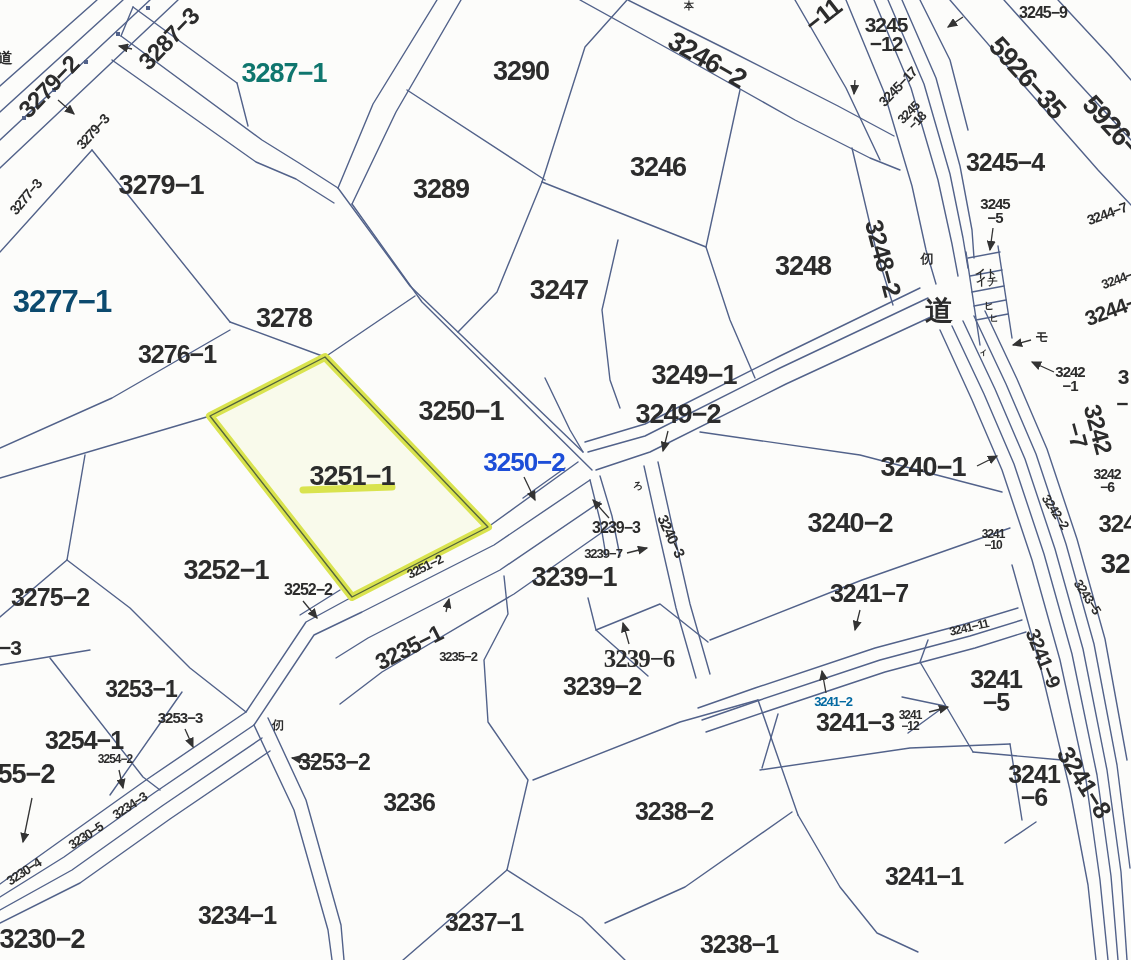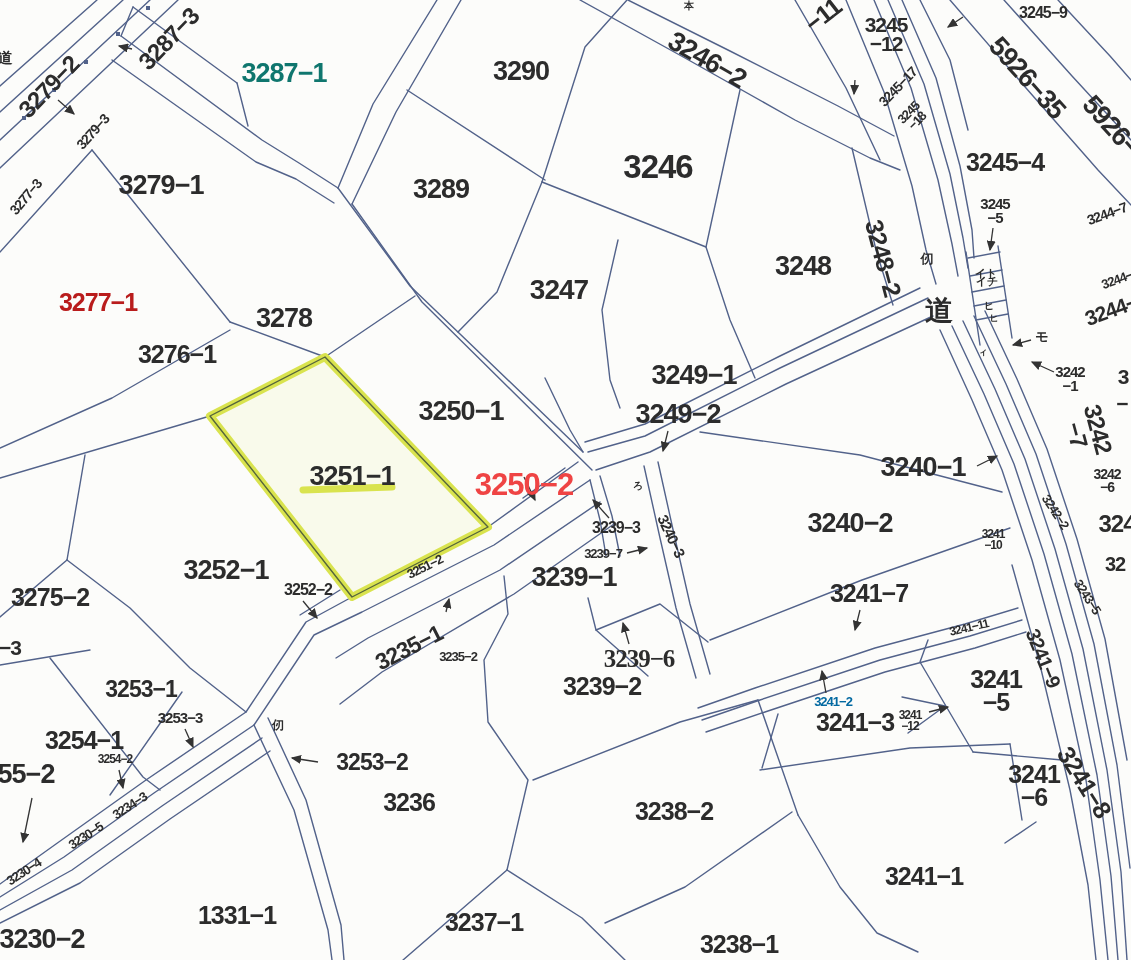--- a/index.html
+++ b/index.html
@@ -161,27 +161,27 @@
         <line x1="929" y1="712" x2="948" y2="707" marker-end="url(#ah)"></line>
       </g>
   </svg>
   <div id="labels">
       <div class="label" style="left: 284px; top: 73px; font-size: 27px; transform: translate(-50%, -50%) rotate(0deg); color: #0f766e;">3287−1</div>
       <div class="label" style="left: 49px; top: 87px; font-size: 24px; transform: translate(-50%, -50%) rotate(-46deg); color: rgb(44, 44, 44);">3279−2</div>
       <div class="label" style="left: 93px; top: 132px; font-size: 14px; transform: translate(-50%, -50%) rotate(-48deg); color: rgb(44, 44, 44);">3279−3</div>
       <div class="label" style="left: 26px; top: 197px; font-size: 14px; transform: translate(-50%, -50%) rotate(-50deg); color: rgb(44, 44, 44);">3277−3</div>
       <div class="label" style="left: 169px; top: 39px; font-size: 24px; transform: translate(-50%, -50%) rotate(-46deg); color: rgb(44, 44, 44);">3287−3</div>
       <div class="label" style="left: 161px; top: 185px; font-size: 27px; transform: translate(-50%, -50%) rotate(0deg); color: rgb(44, 44, 44);">3279−1</div>
-      <div class="label" style="left: 62px; top: 302px; font-size: 25px; transform: translate(-50%, -50%) rotate(0deg); color: #b91c1c; margin-left: 36px;">3277−1</div>
+      <div class="label" style="left: 62px; top: 302px; font-size: 31px; transform: translate(-50%, -50%) rotate(0deg); color: #0c4a6e;">3277−1</div>
       <div class="label" style="left: 177px; top: 354px; font-size: 25px; transform: translate(-50%, -50%) rotate(0deg); color: rgb(44, 44, 44);">3276−1</div>
       <div class="label" style="left: 284px; top: 270px; font-size: 27px; transform: translate(-50%, -50%) rotate(0deg); color: rgb(44, 44, 44); margin-top: 48px;">3278</div>
       <div class="label" style="left: 521px; top: 71px; font-size: 27px; transform: translate(-50%, -50%) rotate(0deg); color: rgb(44, 44, 44);">3290</div>
       <div class="label" style="left: 441px; top: 189px; font-size: 27px; transform: translate(-50%, -50%) rotate(0deg); color: rgb(44, 44, 44);">3289</div>
       <div class="label" style="left: 707px; top: 60px; font-size: 27px; transform: translate(-50%, -50%) rotate(30deg); color: rgb(44, 44, 44);">3246−2</div>
-      <div class="label" style="left: 658px; top: 167px; font-size: 33px; transform: translate(-50%, -50%) rotate(0deg); color: rgb(44, 44, 44);">3246</div>
+      <div class="label" style="left: 658px; top: 167px; font-size: 27px; transform: translate(-50%, -50%) rotate(0deg); color: rgb(44, 44, 44);">3246</div>
       <div class="label" style="left: 559px; top: 290px; font-size: 28px; transform: translate(-50%, -50%) rotate(0deg); color: rgb(44, 44, 44);">3247</div>
       <div class="label" style="left: 803px; top: 266px; font-size: 27px; transform: translate(-50%, -50%) rotate(0deg); color: rgb(44, 44, 44);">3248</div>
       <div class="label" style="left: 823px; top: 15px; font-size: 25px; transform: translate(-50%, -50%) rotate(-38deg); color: rgb(44, 44, 44);">−11</div>
       <div class="label" style="left: 886px; top: 34px; font-size: 21px; transform: translate(-50%, -50%) rotate(0deg); color: rgb(44, 44, 44);">3245
 −12</div>
       <div class="label" style="left: 1043px; top: 13px; font-size: 16px; transform: translate(-50%, -50%) rotate(0deg); color: rgb(44, 44, 44);">3245−9</div>
       <div class="label" style="left: 898px; top: 87px; font-size: 14px; transform: translate(-50%, -50%) rotate(-46deg); color: rgb(44, 44, 44);">3245−17</div>
       <div class="label" style="left: 913px; top: 117px; font-size: 13px; transform: translate(-50%, -50%) rotate(-46deg); color: rgb(44, 44, 44);">3245
 −18</div>
       <div class="label" style="left: 1027px; top: 78px; font-size: 27px; transform: translate(-50%, -50%) rotate(48deg); color: rgb(44, 44, 44);">5926−35</div>
@@ -203,55 +203,55 @@
       <div class="label cjk" style="left: 1042px; top: 337px; font-size: 13px; transform: translate(-50%, -50%) rotate(0deg); color: rgb(44, 44, 44);">モ</div>
       <div class="label" style="left: 1070px; top: 379px; font-size: 15px; transform: translate(-50%, -50%) rotate(0deg); color: rgb(44, 44, 44);">3242
 −1</div>
       <div class="label" style="left: 1087px; top: 432px; font-size: 24px; transform: translate(-50%, -50%) rotate(75deg); color: rgb(44, 44, 44);">3242
  −7</div>
       <div class="label" style="left: 1107px; top: 481px; font-size: 14px; transform: translate(-50%, -50%) rotate(0deg); color: rgb(44, 44, 44);">3242
 −6</div>
       <div class="label" style="left: 1055px; top: 512px; font-size: 13px; transform: translate(-50%, -50%) rotate(57deg); color: rgb(44, 44, 44);">3242−2</div>
       <div class="label" style="left: 1087px; top: 597px; font-size: 13px; transform: translate(-50%, -50%) rotate(57deg); color: rgb(44, 44, 44);">3243−5</div>
       <div class="label" style="left: 1117px; top: 524px; font-size: 24px; transform: translate(-50%, -50%) rotate(0deg); color: rgb(44, 44, 44);">324</div>
-      <div class="label" style="left: 1115px; top: 564px; font-size: 20px; transform: translate(-50%, -50%) rotate(0deg); color: rgb(44, 44, 44);">32</div>
+      <div class="label" style="left: 1115px; top: 564px; font-size: 28px; transform: translate(-50%, -50%) rotate(0deg); color: rgb(44, 44, 44);">32</div>
       <div class="label" style="left: 1123px; top: 377px; font-size: 21px; transform: translate(-50%, -50%) rotate(0deg); color: rgb(44, 44, 44);">3</div>
       <div class="label" style="left: 1122px; top: 404px; font-size: 21px; transform: translate(-50%, -50%) rotate(0deg); color: rgb(44, 44, 44);">−</div>
       <div class="label" style="left: 694px; top: 375px; font-size: 27px; transform: translate(-50%, -50%) rotate(0deg); color: rgb(44, 44, 44);">3249−1</div>
       <div class="label" style="left: 678px; top: 414px; font-size: 27px; transform: translate(-50%, -50%) rotate(0deg); color: rgb(44, 44, 44);">3249−2</div>
       <div class="label" style="left: 461px; top: 411px; font-size: 27px; transform: translate(-50%, -50%) rotate(0deg); color: rgb(44, 44, 44);">3250−1</div>
-      <div class="label" style="left: 524px; top: 485px; font-size: 31px; transform: translate(-50%, -50%) rotate(0deg); color: #ef4444;">3250−2</div>
+      <div class="label" style="left: 524px; top: 463px; font-size: 26px; transform: translate(-50%, -50%) rotate(0deg); color: #1d4ed8;">3250−2</div>
       <div class="label" style="left: 352px; top: 476px; font-size: 27px; transform: translate(-50%, -50%) rotate(0deg); color: rgb(44, 44, 44);">3251−1</div>
       <div class="label" style="left: 923px; top: 467px; font-size: 27px; transform: translate(-50%, -50%) rotate(0deg); color: rgb(44, 44, 44);">3240−1</div>
       <div class="label" style="left: 850px; top: 523px; font-size: 27px; transform: translate(-50%, -50%) rotate(0deg); color: rgb(44, 44, 44);">3240−2</div>
       <div class="label" style="left: 671px; top: 536px; font-size: 15px; transform: translate(-50%, -50%) rotate(65deg); color: rgb(44, 44, 44);">3240−3</div>
       <div class="label" style="left: 616px; top: 528px; font-size: 16px; transform: translate(-50%, -50%) rotate(0deg); color: rgb(44, 44, 44);">3239−3</div>
       <div class="label" style="left: 603px; top: 554px; font-size: 13px; transform: translate(-50%, -50%) rotate(0deg); color: rgb(44, 44, 44);">3239−7</div>
       <div class="label" style="left: 574px; top: 577px; font-size: 27px; transform: translate(-50%, -50%) rotate(0deg); color: rgb(44, 44, 44);">3239−1</div>
       <div class="label" style="left: 639px; top: 658px; font-size: 25px; transform: translate(-50%, -50%) rotate(0deg); color: rgb(44, 44, 44); font-family: Liberation Serif, serif;">3239−6</div>
       <div class="label" style="left: 602px; top: 686px; font-size: 25px; transform: translate(-50%, -50%) rotate(0deg); color: rgb(44, 44, 44);">3239−2</div>
       <div class="label" style="left: 226px; top: 570px; font-size: 27px; transform: translate(-50%, -50%) rotate(0deg); color: rgb(44, 44, 44);">3252−1</div>
       <div class="label" style="left: 308px; top: 590px; font-size: 16px; transform: translate(-50%, -50%) rotate(0deg); color: rgb(44, 44, 44);">3252−2</div>
       <div class="label" style="left: 425px; top: 567px; font-size: 13px; transform: translate(-50%, -50%) rotate(-26deg); color: rgb(44, 44, 44);">3251−2</div>
       <div class="label" style="left: 458px; top: 617px; font-size: 13px; transform: translate(-50%, -50%) rotate(0deg); color: rgb(44, 44, 44); margin-top: 40px;">3235−2</div>
       <div class="label" style="left: 409px; top: 648px; font-size: 23px; transform: translate(-50%, -50%) rotate(-27deg); color: rgb(44, 44, 44);">3235−1</div>
-      <div class="label" style="left: 372px; top: 763px; font-size: 23px; transform: translate(-50%, -50%) rotate(0deg); color: rgb(44, 44, 44);">3253−2</div>
+      <div class="label" style="left: 334px; top: 763px; font-size: 23px; transform: translate(-50%, -50%) rotate(0deg); color: rgb(44, 44, 44);">3253−2</div>
       <div class="label" style="left: 409px; top: 802px; font-size: 25px; transform: translate(-50%, -50%) rotate(0deg); color: rgb(44, 44, 44);">3236</div>
       <div class="label" style="left: 141px; top: 690px; font-size: 23px; transform: translate(-50%, -50%) rotate(0deg); color: rgb(44, 44, 44);">3253−1</div>
       <div class="label" style="left: 180px; top: 718px; font-size: 15px; transform: translate(-50%, -50%) rotate(0deg); color: rgb(44, 44, 44);">3253−3</div>
       <div class="label" style="left: 84px; top: 740px; font-size: 25px; transform: translate(-50%, -50%) rotate(0deg); color: rgb(44, 44, 44);">3254−1</div>
       <div class="label" style="left: 115px; top: 760px; font-size: 12px; transform: translate(-50%, -50%) rotate(0deg); color: rgb(44, 44, 44);">3254−2</div>
       <div class="label" style="left: 26px; top: 774px; font-size: 27px; transform: translate(-50%, -50%) rotate(0deg); color: rgb(44, 44, 44);">55−2</div>
       <div class="label" style="left: 50px; top: 597px; font-size: 25px; transform: translate(-50%, -50%) rotate(0deg); color: rgb(44, 44, 44);">3275−2</div>
       <div class="label" style="left: 10px; top: 648px; font-size: 21px; transform: translate(-50%, -50%) rotate(0deg); color: rgb(44, 44, 44);">−3</div>
       <div class="label" style="left: 86px; top: 836px; font-size: 13px; transform: translate(-50%, -50%) rotate(-33deg); color: rgb(44, 44, 44);">3230−5</div>
       <div class="label" style="left: 130px; top: 806px; font-size: 13px; transform: translate(-50%, -50%) rotate(-33deg); color: rgb(44, 44, 44);">3234−3</div>
       <div class="label" style="left: 24px; top: 872px; font-size: 13px; transform: translate(-50%, -50%) rotate(-33deg); color: rgb(44, 44, 44);">3230−4</div>
       <div class="label" style="left: 42px; top: 939px; font-size: 27px; transform: translate(-50%, -50%) rotate(0deg); color: rgb(44, 44, 44);">3230−2</div>
-      <div class="label" style="left: 237px; top: 915px; font-size: 25px; transform: translate(-50%, -50%) rotate(0deg); color: rgb(44, 44, 44);">1331−1</div>
+      <div class="label" style="left: 237px; top: 915px; font-size: 25px; transform: translate(-50%, -50%) rotate(0deg); color: rgb(44, 44, 44);">3234−1</div>
       <div class="label" style="left: 484px; top: 922px; font-size: 25px; transform: translate(-50%, -50%) rotate(0deg); color: rgb(44, 44, 44);">3237−1</div>
       <div class="label" style="left: 674px; top: 811px; font-size: 25px; transform: translate(-50%, -50%) rotate(0deg); color: rgb(44, 44, 44);">3238−2</div>
       <div class="label" style="left: 739px; top: 944px; font-size: 25px; transform: translate(-50%, -50%) rotate(0deg); color: rgb(44, 44, 44);">3238−1</div>
       <div class="label" style="left: 869px; top: 593px; font-size: 25px; transform: translate(-50%, -50%) rotate(0deg); color: rgb(44, 44, 44);">3241−7</div>
       <div class="label" style="left: 993px; top: 540px; font-size: 12px; transform: translate(-50%, -50%) rotate(0deg); color: rgb(44, 44, 44);">3241
 −10</div>
       <div class="label" style="left: 969px; top: 628px; font-size: 12px; transform: translate(-50%, -50%) rotate(-13deg); color: rgb(44, 44, 44);">3241−11</div>
       <div class="label" style="left: 1043px; top: 658px; font-size: 20px; transform: translate(-50%, -50%) rotate(68deg); color: rgb(44, 44, 44);">3241−9</div>
       <div class="label" style="left: 833px; top: 702px; font-size: 13px; transform: translate(-50%, -50%) rotate(0deg); color: #0369a1;">3241−2</div>
       <div class="label" style="left: 855px; top: 722px; font-size: 25px; transform: translate(-50%, -50%) rotate(0deg); color: rgb(44, 44, 44);">3241−3</div>

